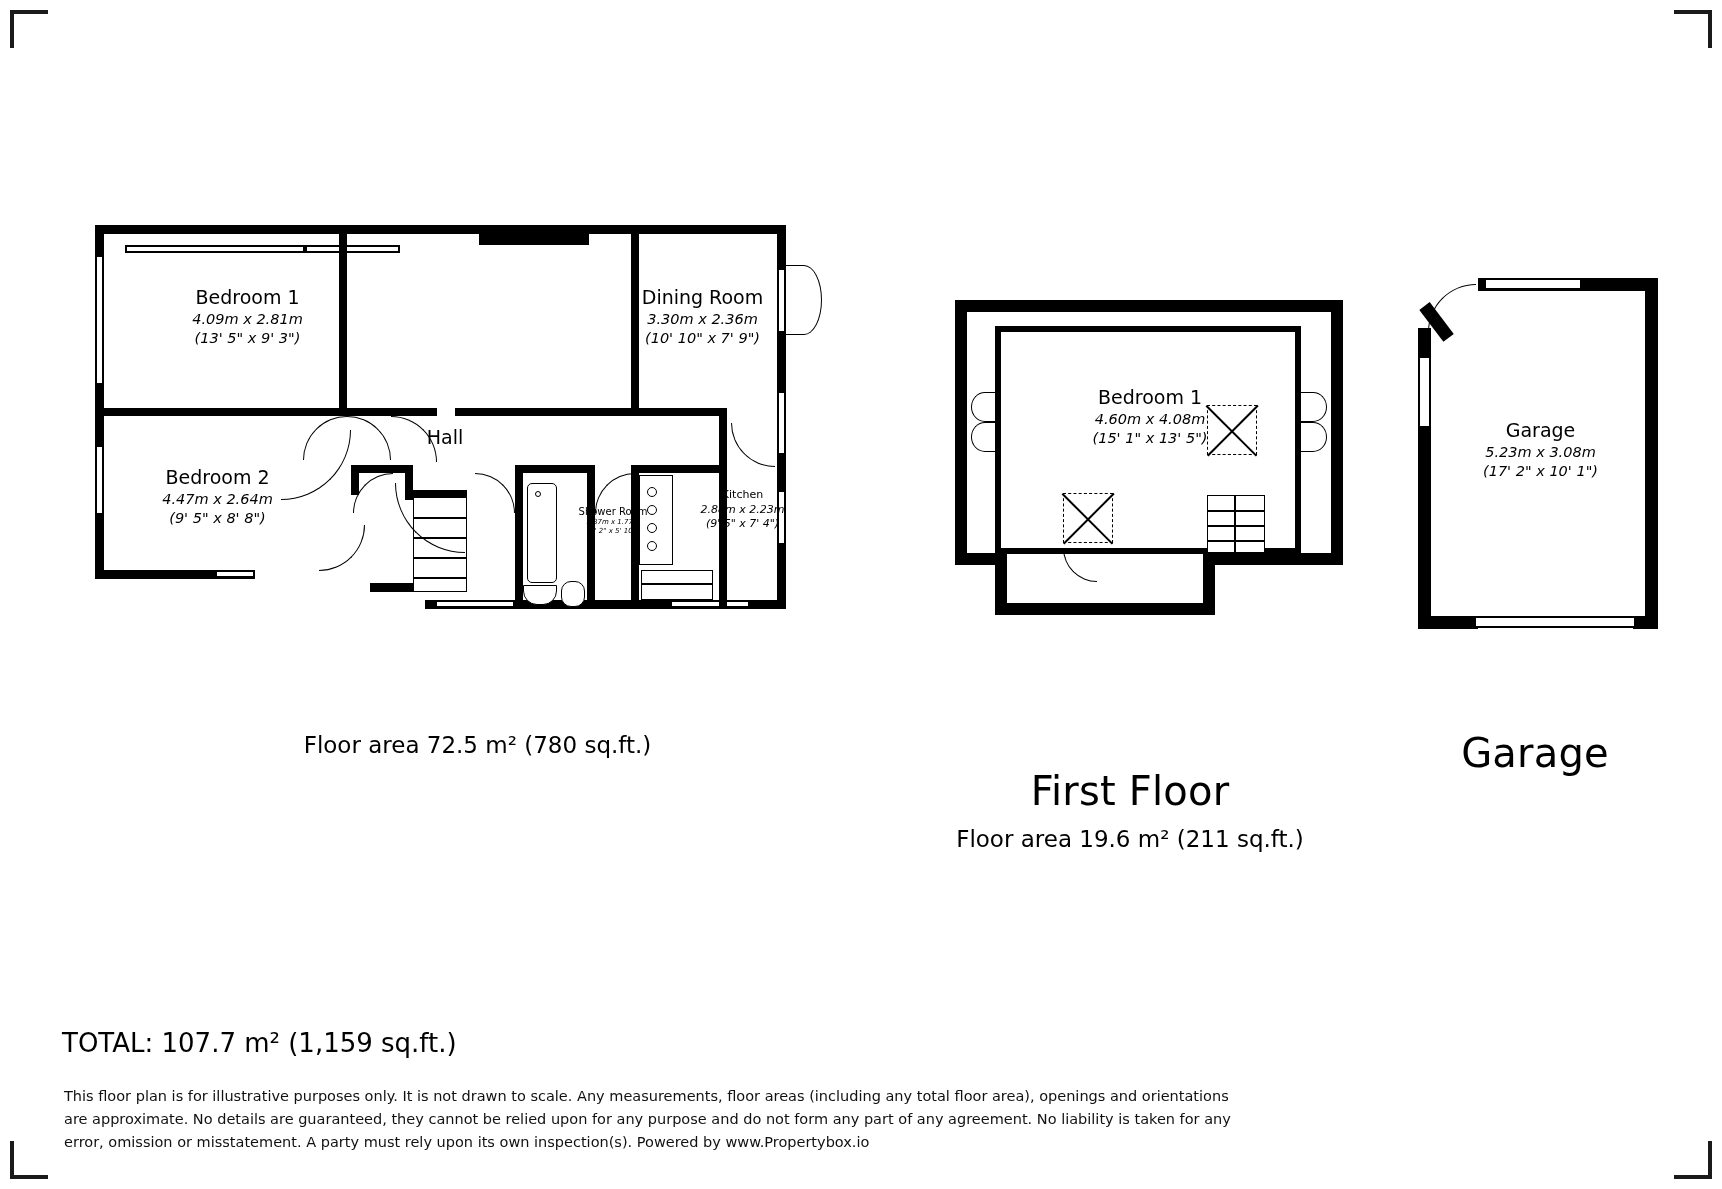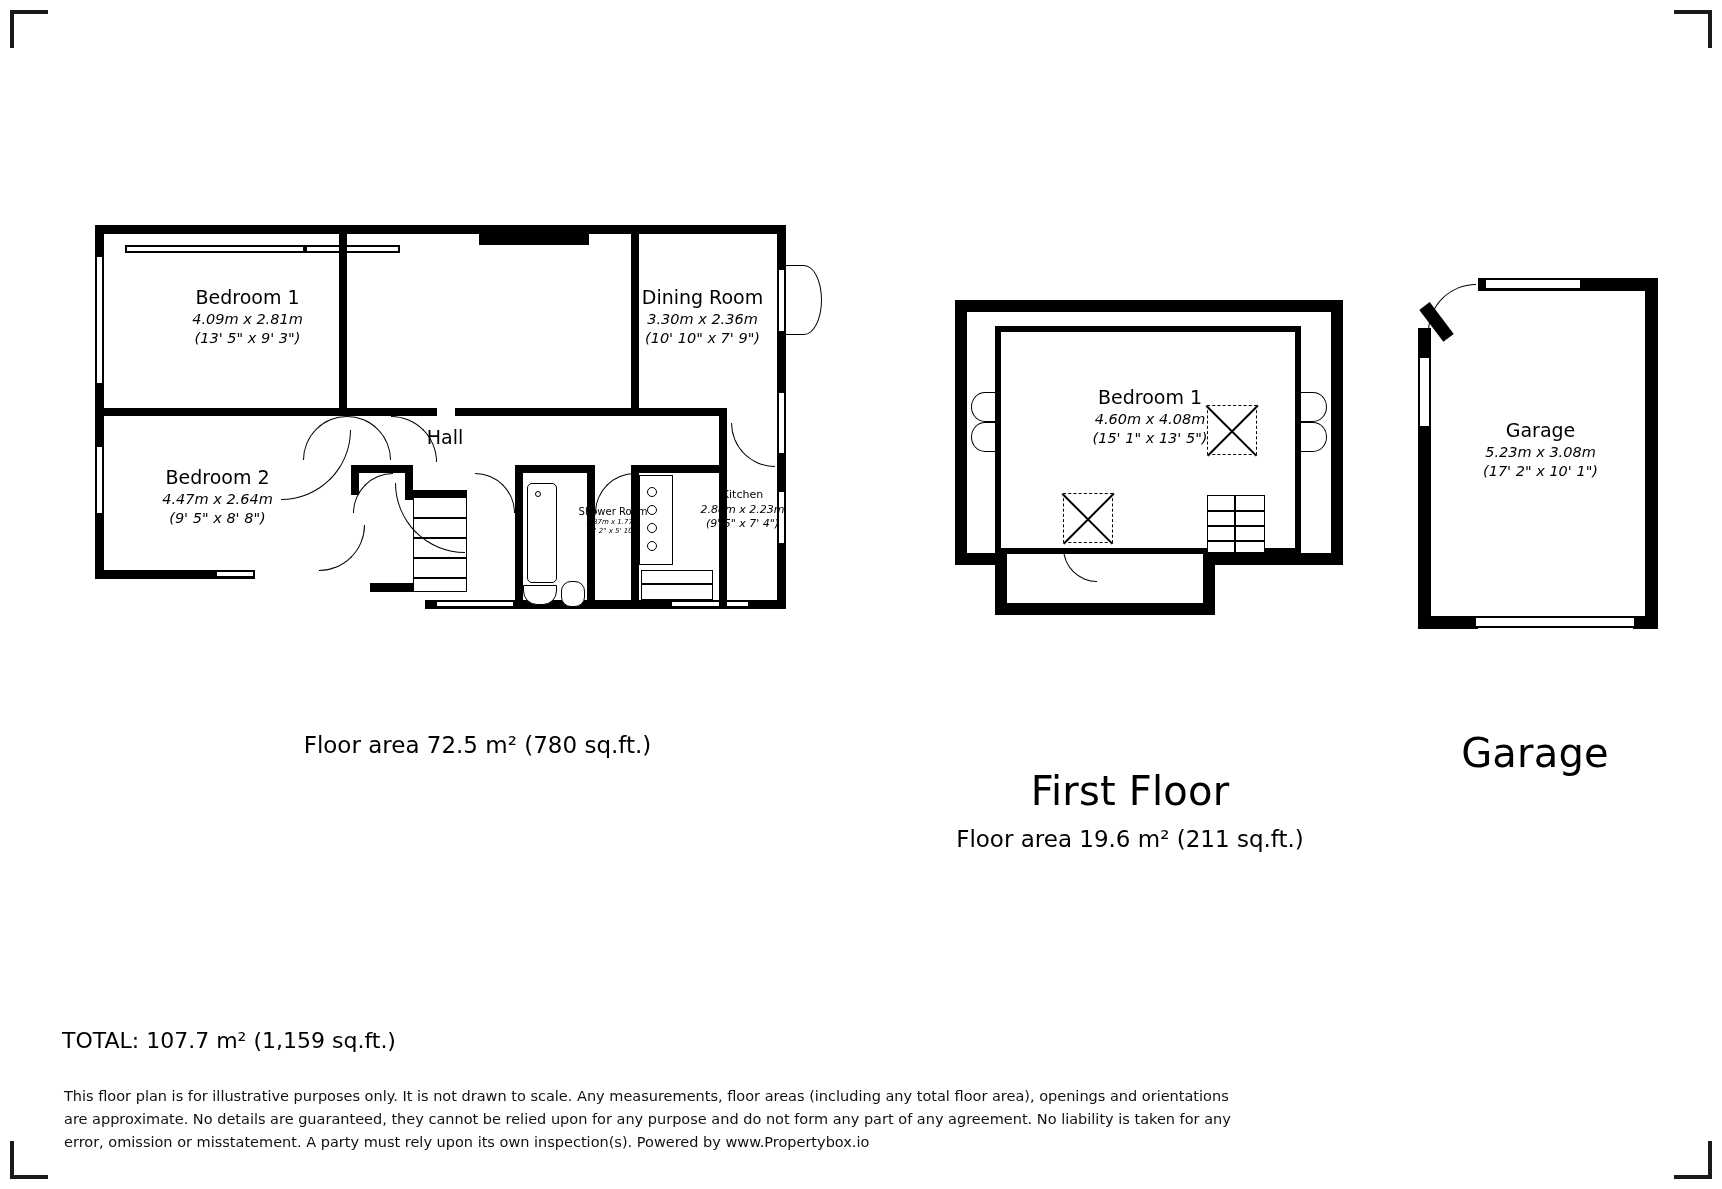--- a/index.html
+++ b/index.html
@@ -93,21 +93,21 @@
   .caption .carea {
     font-size: 23px;
     line-height: 1.35;
   }
 
   
   .total {
     position: absolute;
     left: 62px;
     top: 1028px;
-    font-size: 22px;
+    font-size: 26px;
   }
   .disclaimer {
     position: absolute;
     left: 64px;
     top: 1085px;
     width: 1175px;
     font-size: 14.5px;
     line-height: 1.6;
     color: #111111;
   }

